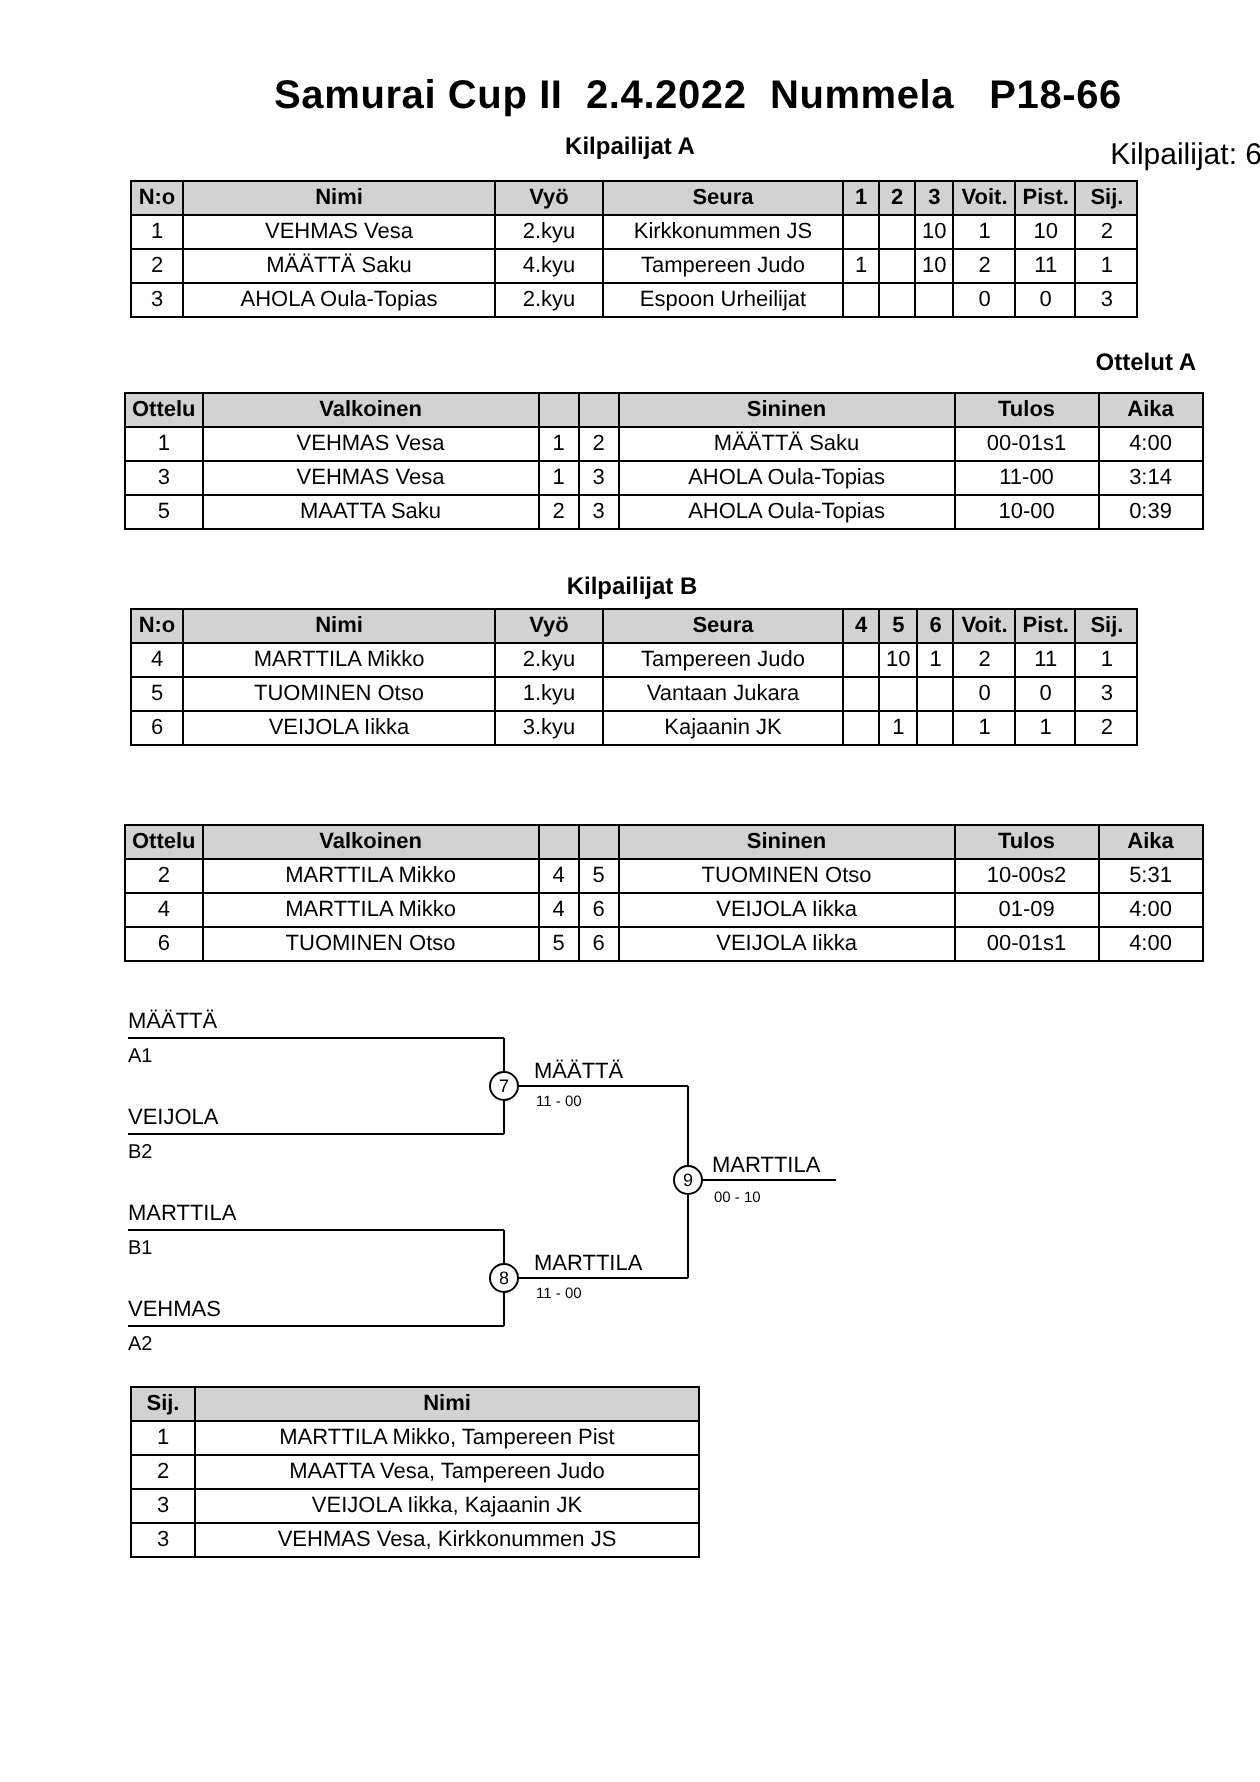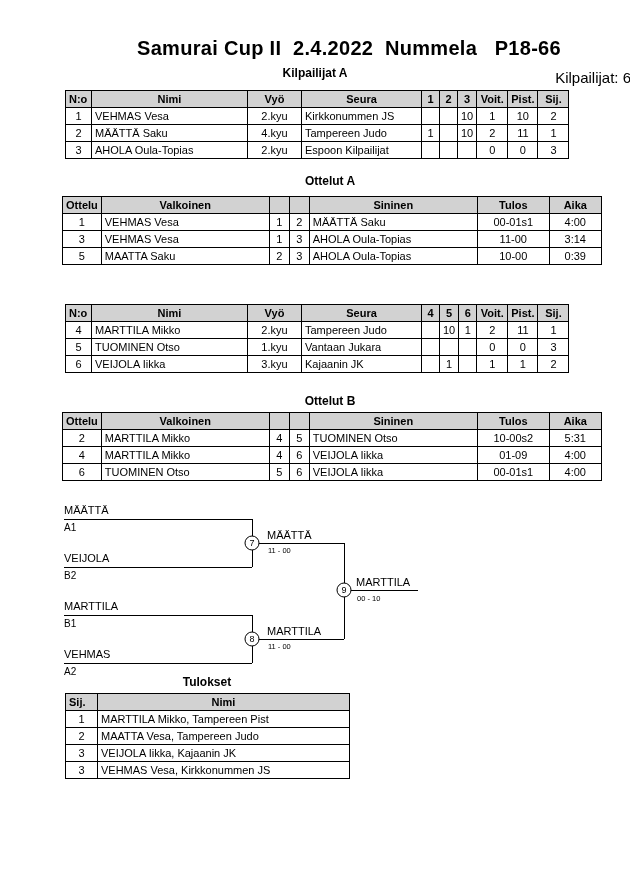--- a/index.html
+++ b/index.html
@@ -11,35 +11,35 @@
                 font-size:20px; font-weight:bold; white-space:pre; letter-spacing:.3px; }
   .note { position:absolute; top:69px; right:33px; font-size:15px; }
 
   .sec-title { position:absolute; font-size:12px; font-weight:bold; text-align:center; }
 
   table { position:absolute; border-collapse:collapse; table-layout:fixed;
           font-size:11px; background:#fff; }
   td, th { border:1px solid #000; height:17px; padding:0 3px; white-space:nowrap;
            overflow:hidden; font-size:11px; }
   th { background:#d2d2d2; font-weight:bold; text-align:center; }
-  .al { text-align:left; } .ac { text-align:center; }
+  .al { text-align:center; } .ac { text-align:center; }
 
   svg.bracket { position:absolute; left:28px; top:500px; }
   svg.bracket line { stroke:#000; stroke-width:1; shape-rendering:crispEdges; }
   svg.bracket circle { fill:#fff; stroke:#000; stroke-width:1; }
   svg.bracket text { font-family:"Liberation Sans", sans-serif; fill:#000; }
   .bkt-name { font-size:11px; }
   .bkt-seed { font-size:10px; }
   .bkt-no   { font-size:9px; }
   .bkt-score{ font-size:7.5px; }
 
   
   #pool-a-title    { top:66px;  left:30px; width:502px; }
   #pool-a          { top:90px;  left:31px; }
-  #matches-a-title { top:174px; left:28px; width:536px; }
+  #matches-a-title { top:174px; left:28px; width:536px;text-align:right; }
   #matches-a       { top:196px; left:28px; }
   #pool-b-title    { top:286px; left:31px; width:502px; }
   #pool-b          { top:304px; left:31px; }
   #matches-b-title { top:394px; left:28px; width:536px; }
   #matches-b       { top:412px; left:28px; }
   #results-title   { top:675px; left:31px; width:284px; }
   #results         { top:693px; left:31px; }
 </style>
 </head>
 <body>
@@ -97,21 +97,21 @@
       <td class="ac"></td>
       <td class="ac">10</td>
       <td class="ac">2</td>
       <td class="ac">11</td>
       <td class="ac">1</td>
     </tr>
     <tr>
       <td class="ac">3</td>
       <td class="al">AHOLA Oula-Topias</td>
       <td class="ac">2.kyu</td>
-      <td class="al">Espoon Kilpailijat</td>
+      <td class="al">Espoon Urheilijat</td>
       <td class="ac"></td>
       <td class="ac"></td>
       <td class="ac"></td>
       <td class="ac">0</td>
       <td class="ac">0</td>
       <td class="ac">3</td>
     </tr>
   </tbody>
     </table>
 
@@ -159,20 +159,21 @@
       <td class="al">MAATTA Saku</td>
       <td class="ac">2</td>
       <td class="ac">3</td>
       <td class="al">AHOLA Oula-Topias</td>
       <td class="ac">10-00</td>
       <td class="ac">0:39</td>
     </tr>
   </tbody>
     </table>
 
+  <div class="sec-title" id="pool-b-title">Kilpailijat B</div>
   <table id="pool-b">
     <colgroup>
         <col style="width:26px">
         <col style="width:156px">
         <col style="width:54px">
         <col style="width:120px">
         <col style="width:18px">
         <col style="width:18px">
         <col style="width:18px">
         <col style="width:31px">
@@ -224,21 +225,20 @@
       <td class="ac"></td>
       <td class="ac">1</td>
       <td class="ac"></td>
       <td class="ac">1</td>
       <td class="ac">1</td>
       <td class="ac">2</td>
     </tr>
   </tbody>
     </table>
 
-  <div class="sec-title" id="matches-b-title">Ottelut B</div>
   <table id="matches-b">
     <colgroup>
         <col style="width:36px">
         <col style="width:168px">
         <col style="width:20px">
         <col style="width:20px">
         <col style="width:168px">
         <col style="width:72px">
         <col style="width:52px">
       </colgroup>
@@ -313,21 +313,20 @@
     <text x="2" y="175" class="bkt-seed">A2</text>
     <text x="190" y="142" text-anchor="middle" class="bkt-no">8</text>
     <text x="205" y="135" class="bkt-name">MARTTILA</text>
     <text x="206" y="149" class="bkt-score">11 - 00</text>
 
     <text x="282" y="93" text-anchor="middle" class="bkt-no">9</text>
     <text x="294" y="86" class="bkt-name">MARTTILA</text>
     <text x="295" y="101" class="bkt-score">00 - 10</text>
   </svg>
 
-  <div class="sec-title" id="results-title">Tulokset</div>
   <table id="results">
     <colgroup>
         <col style="width:32px">
         <col style="width:252px">
       </colgroup>
     <tbody>
         <tr>
       <th class="al">Sij.</th>
       <th>Nimi</th>
     </tr>

